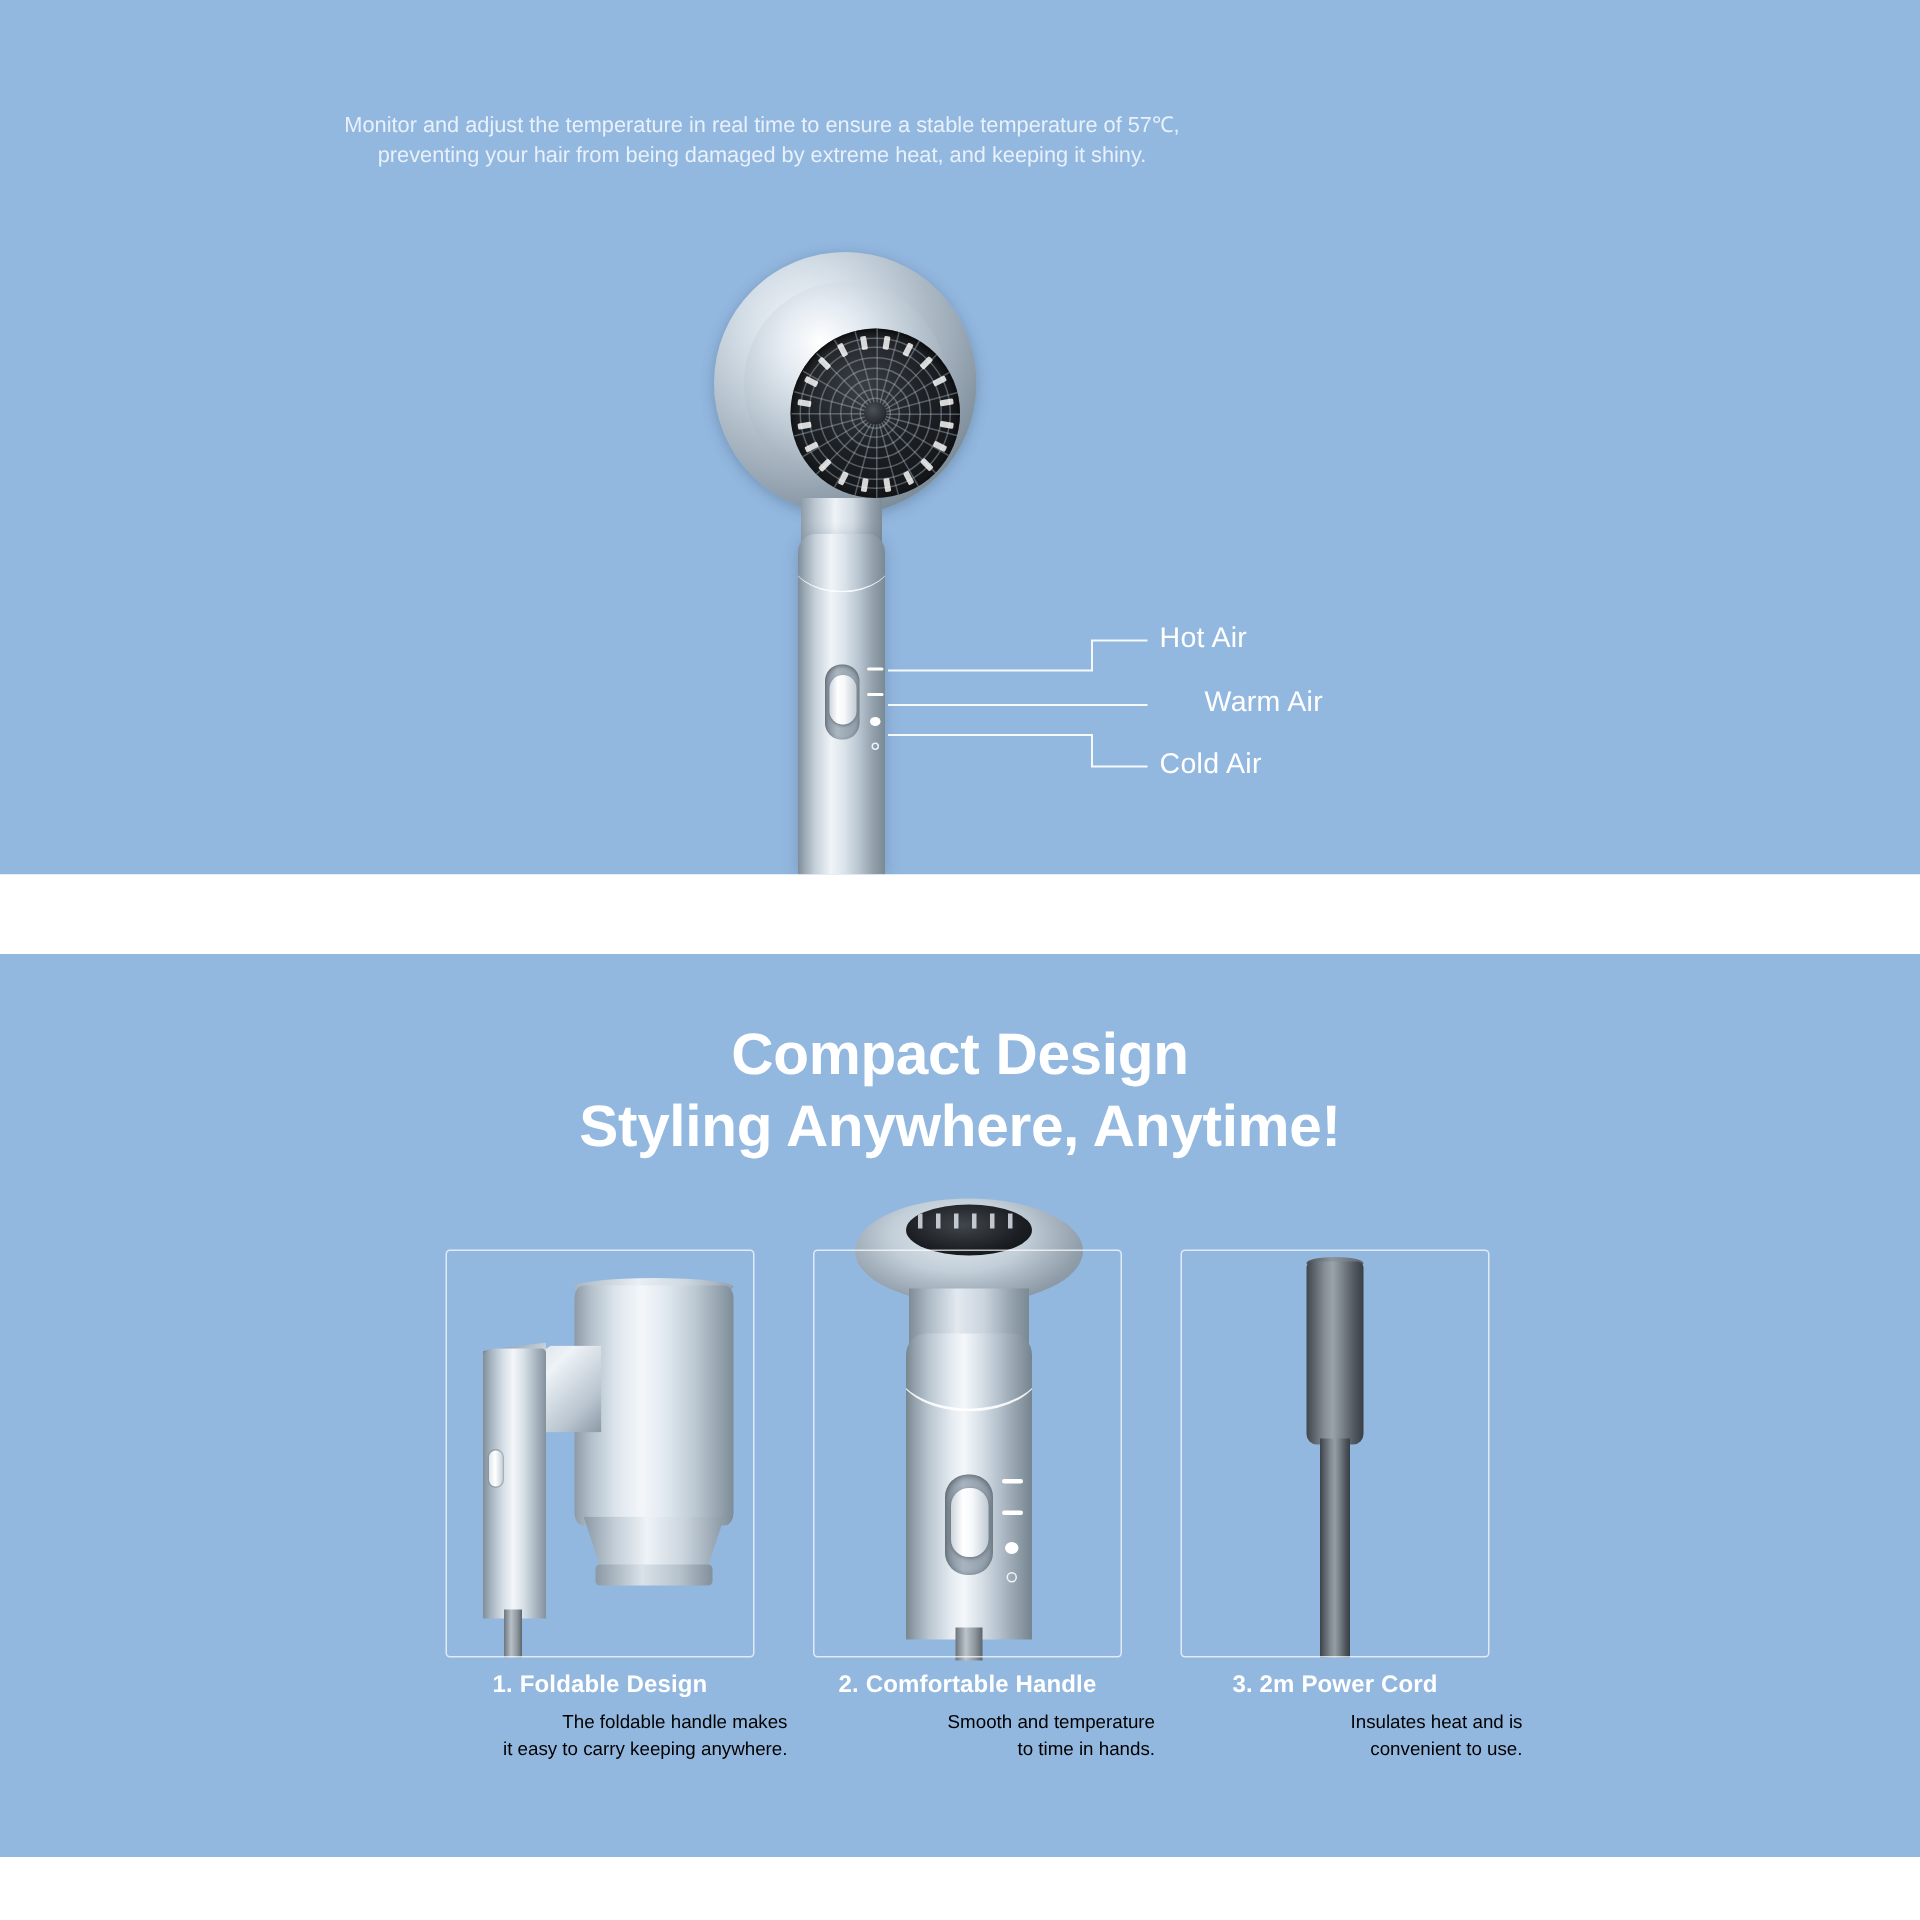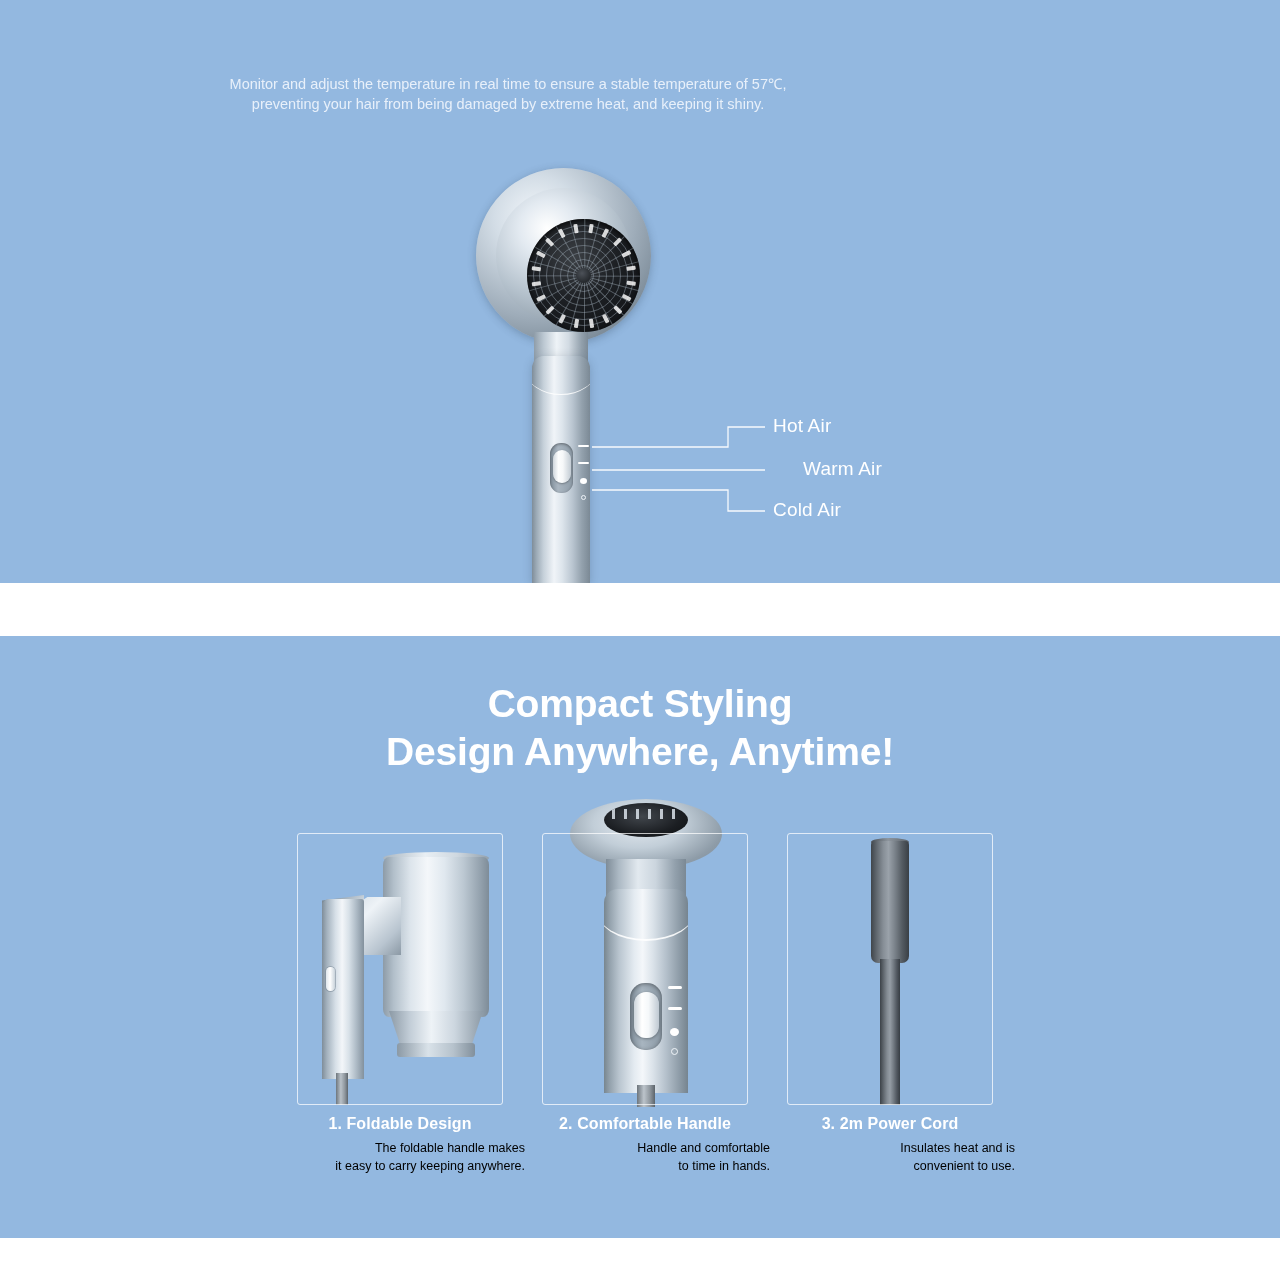--- a/index.html
+++ b/index.html
@@ -386,22 +386,22 @@
   <div class="co-label" style="left:773px; top:415px;">Hot Air</div>
   <div class="co-label" style="left:773px; top:458px;margin-left:30px;">Warm Air</div>
   <div class="co-label" style="left:773px; top:499px;">Cold Air</div>
 </div>
 
 <div class="gap"></div>
 
 <div class="sec2">
 
   <div class="h2">
-    <div>Compact Styling</div>
-    <div>Design Anywhere, Anytime!</div>
+    <div>Compact Design</div>
+    <div>Styling Anywhere, Anytime!</div>
   </div>
 
   <div class="cards">
 
     <div class="card c1">
       <div class="shot">
         <div class="f-barrel-top"></div>
         <div class="f-barrel"></div>
         <div class="f-taper"></div>
         <div class="f-foot"></div>
@@ -440,21 +440,21 @@
           <div class="m a"></div>
           <div class="m b"></div>
           <div class="m c"></div>
           <div class="m d"></div>
         </div>
         <div class="h-cord"></div>
       </div>
       <div class="frame"></div>
       <div class="cap-title">2. Comfortable Handle</div>
       <div class="cap-desc">
-        <div>Handle and comfortable</div>
+        <div>Smooth and temperature</div>
         <div>to time in hands.</div>
       </div>
     </div>
 
     <div class="card c3">
       <div class="shot">
         <div class="c-sleeve-top"></div>
         <div class="c-sleeve"></div>
         <div class="c-wire"></div>
       </div>

